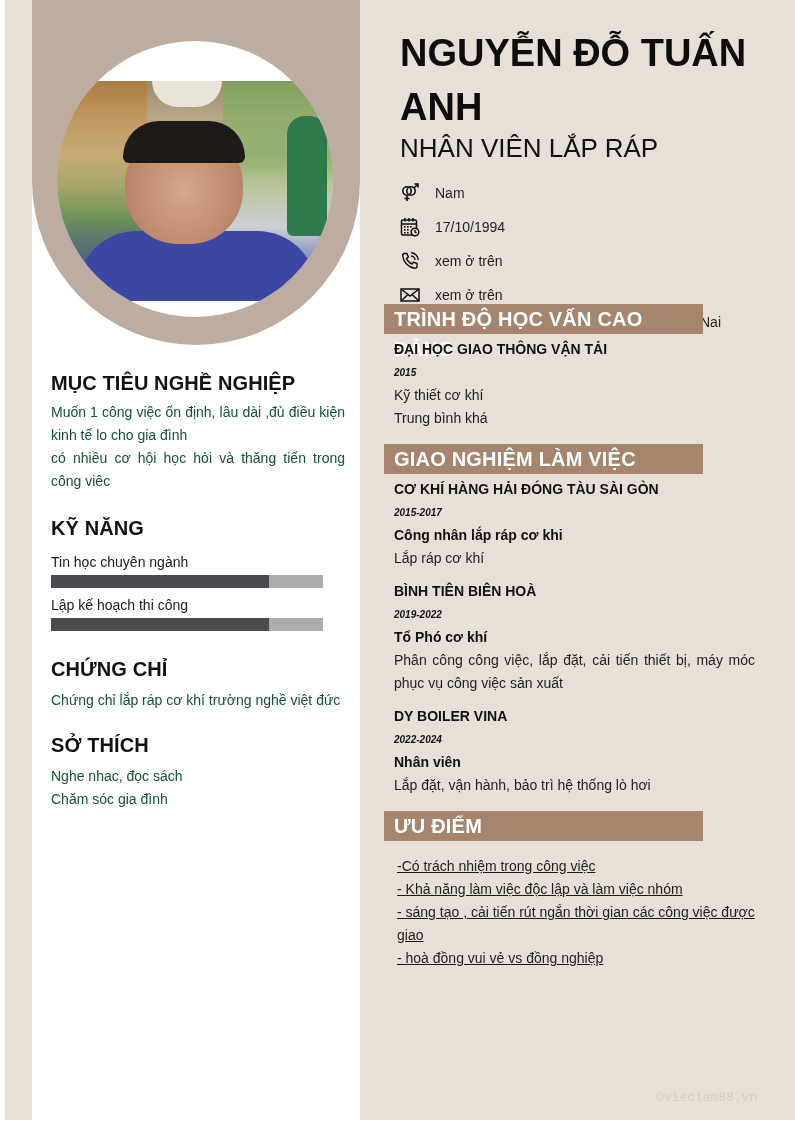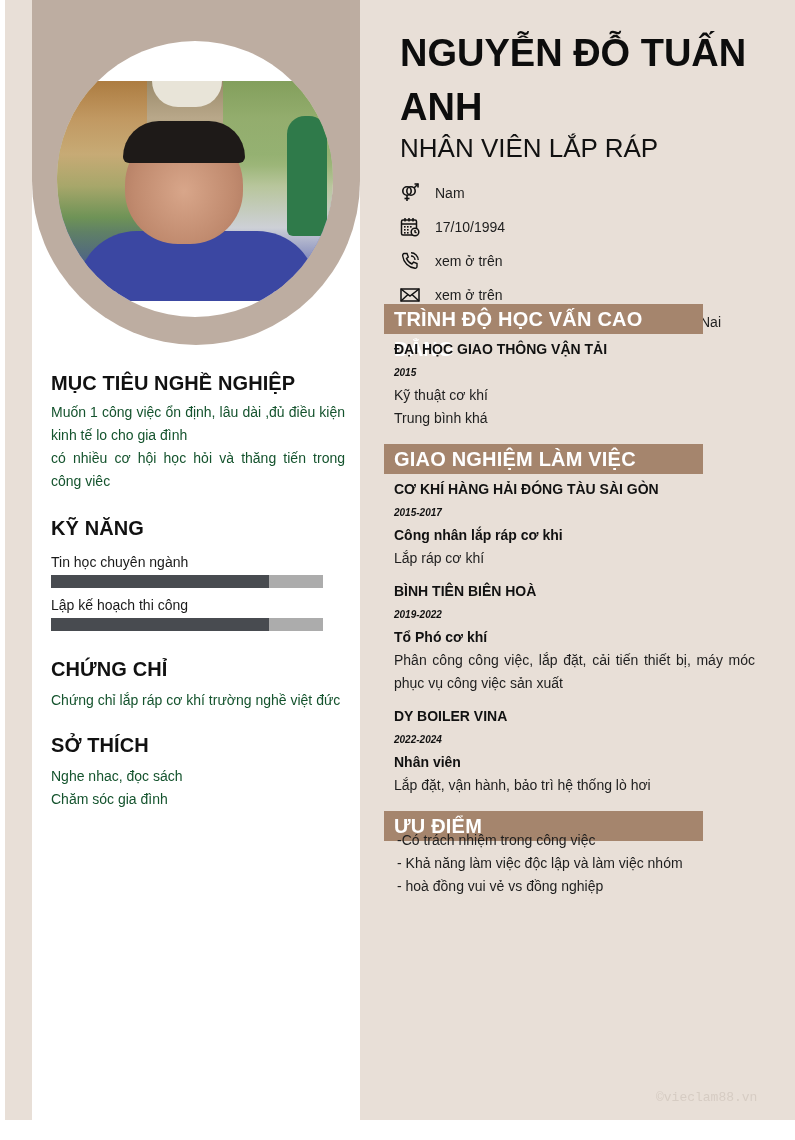--- a/index.html
+++ b/index.html
@@ -54,21 +54,21 @@
 
   .sec-bar { position: absolute; left: 384px; width: 319px; height: 30px; background: #a5856d; color: #ffffff;
     font-size: 20px; font-weight: 700; line-height: 30px; padding-left: 10px; letter-spacing: 0.2px; }
 
   .block { position: absolute; left: 394px; width: 361px; }
   .org { font-size: 14px; font-weight: 700; line-height: 23px; color: #111; }
   .period { font-size: 10px; font-style: italic; font-weight: 700; line-height: 23px; color: #111; }
   .role { font-size: 14px; font-weight: 700; line-height: 23px; color: #111; }
   .desc { font-size: 14px; line-height: 23px; color: #1e1e1e; text-align: justify; }
 
-  .strengths { position: absolute; left: 397px; top: 829px; width: 358px; }
+  .strengths { position: absolute; left: 397px; top: 855px; width: 358px; text-decoration: underline; }
   .strengths .line { font-size: 14px; line-height: 23px; color: #1e1e1e; }
 
   .watermark { position: absolute; left: 656px; top: 1090px; font-family: "Liberation Mono", "DejaVu Sans Mono", monospace; font-size: 13px; color: #d6ccc3; }
 </style>
 </head>
 <body>
 
 <div class="page"></div>
 <div class="left-col"></div>
 
@@ -176,21 +176,21 @@
     <span class="txt">xem ở trên</span>
   </div>
 </div>
 
 <div class="stray-text">Nai</div>
 
 <div class="sec-bar" style="top:304px;">TRÌNH ĐỘ HỌC VẤN CAO ĐẲNG</div>
 <div class="block" style="top:338px;">
   <div class="org">ĐẠI HỌC GIAO THÔNG VẬN TẢI</div>
   <div class="period">2015</div>
-  <div class="desc">Kỹ thuật cơ khí</div>
+  <div class="desc">Kỹ thiết cơ khí</div>
   <div class="desc">Trung bình khá</div>
 </div>
 
 <div class="sec-bar" style="top:444px;">GIAO NGHIỆM LÀM VIỆC</div>
 <div class="block" style="top:478px;">
   <div class="org">CƠ KHÍ HÀNG HẢI ĐÓNG TÀU SÀI GÒN</div>
   <div class="period">2015-2017</div>
   <div class="role">Công nhân lắp ráp cơ khi</div>
   <div class="desc">Lắp ráp cơ khí</div>
 </div>
@@ -204,16 +204,17 @@
   <div class="org">DY BOILER VINA</div>
   <div class="period">2022-2024</div>
   <div class="role">Nhân viên</div>
   <div class="desc">Lắp đặt, vận hành, bảo trì hệ thống lò hơi</div>
 </div>
 
 <div class="sec-bar" style="top:811px;">ƯU ĐIỂM</div>
 <div class="strengths">
   <div class="line">-Có trách nhiệm trong công việc</div>
   <div class="line">- Khả năng làm việc độc lập và làm việc nhóm</div>
+  <div class="line">- sáng tạo , cải tiến rút ngắn thời gian các công việc được giao</div>
   <div class="line">- hoà đồng vui vẻ vs đồng nghiệp</div>
 </div>
 
 <div class="watermark">©vieclam88.vn</div>
 
 </body></html>

